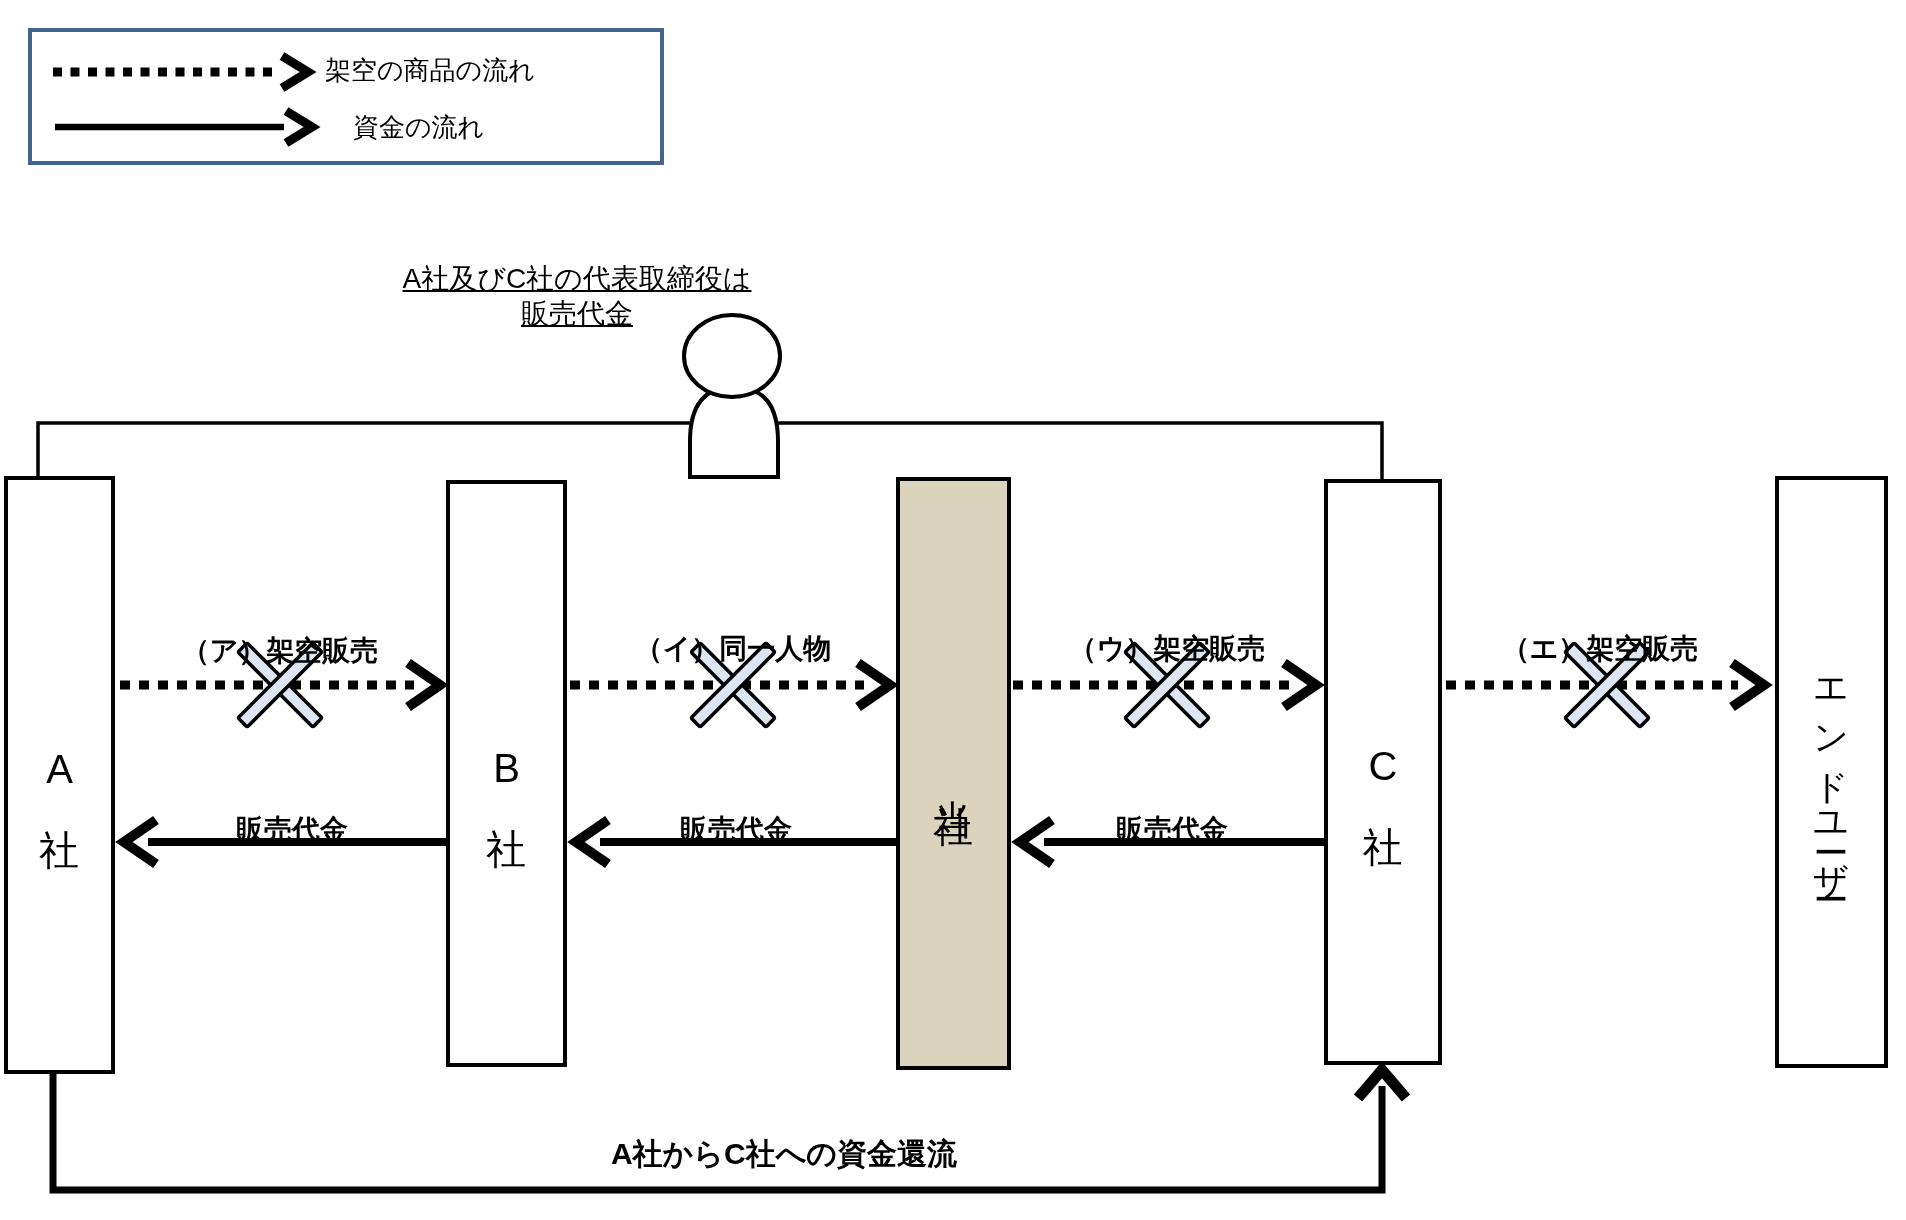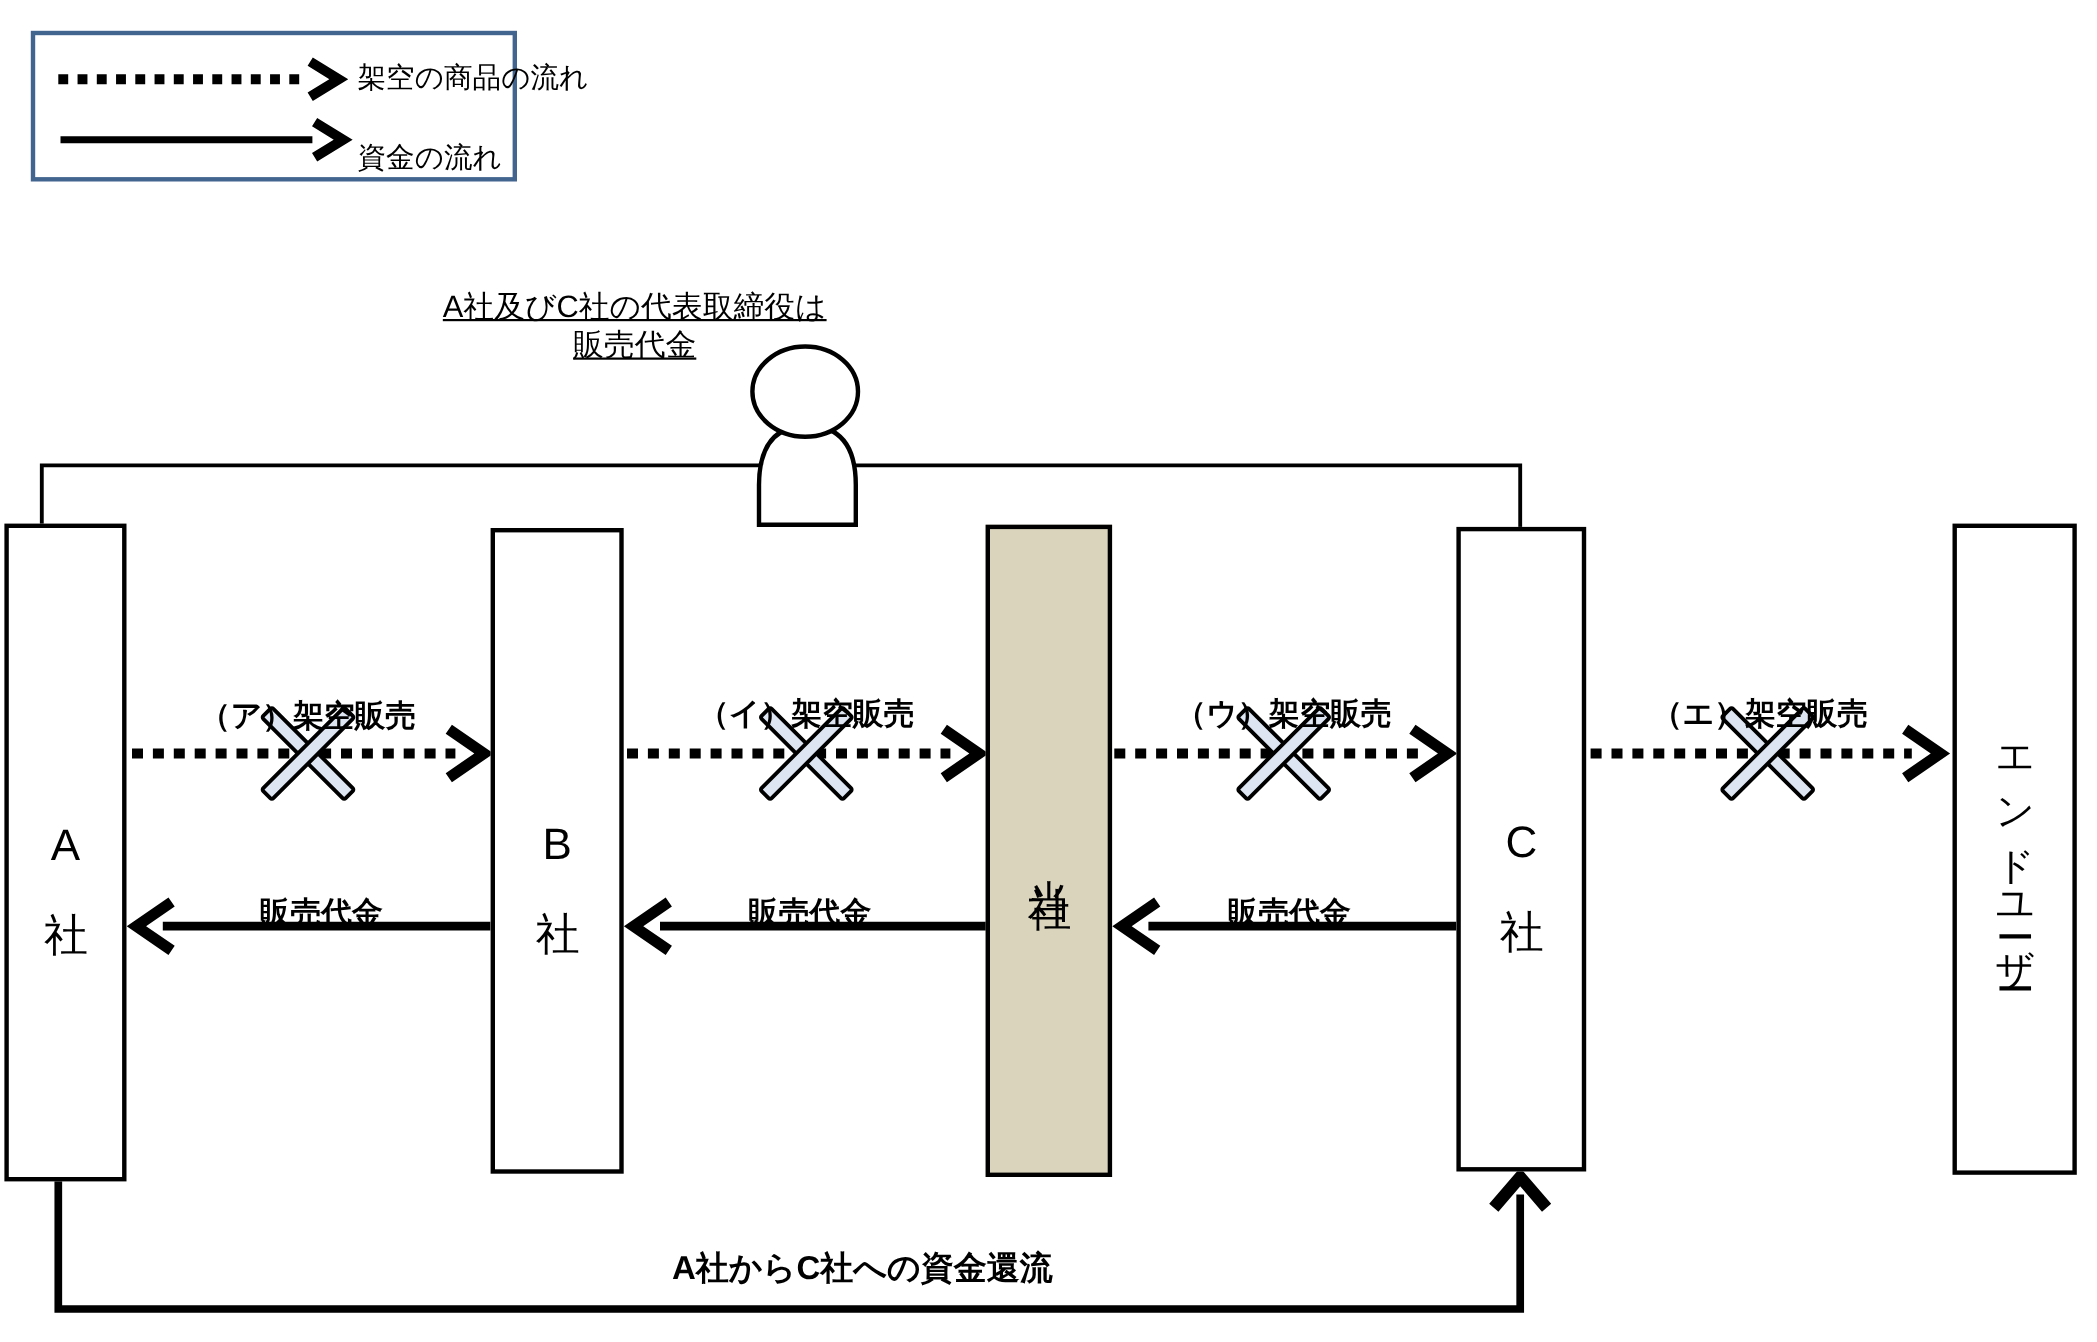--- a/index.html
+++ b/index.html
@@ -30,28 +30,28 @@
     position:absolute; width:600px; text-align:center; font-weight:bold;
     font-size:30px; line-height:36px; white-space:nowrap; z-index:3;
   }
   .note {
     position:absolute; left:377px; top:261px; width:400px; text-align:center;
     font-size:28px; line-height:35px; z-index:3;text-decoration:underline;
   }
 
   
   .legend {
-    position:absolute; left:28px; top:28px; width:442px; height:137px;
+    position:absolute; left:28px; top:28px; width:636px; height:137px;
     box-sizing:border-box; border:4px solid #42658F; background:#fff; z-index:2;padding-left:28px;
   }
   .legend-label {
     position:absolute; left:293px; font-size:26px; line-height:30px; white-space:nowrap;
   }
   .legend-label.row1 { top:23px; }
-  .legend-label.row2 { top:96px; }
+  .legend-label.row2 { top:80px;margin-left:28px; }
   .legend svg { position:absolute; left:0; top:0; }
 </style>
 </head>
 <body>
 
 <div class="canvas">
 
   <svg class="shape-layer" width="1906" height="1220" viewBox="0 0 1906 1220">
 
     <path d="M38 477 L38 423 L1382 423 L1382 479" fill="none" stroke="#000" stroke-width="3.5"></path>
@@ -144,21 +144,21 @@
     <span class="vlabel">当社</span>
   </div>
   <div class="box" style="left:1324px; top:479px; width:118px; height:586px;">
     <span class="vlabel">C社</span>
   </div>
   <div class="box" style="left:1775px; top:476px; width:113px; height:592px;">
     <span class="vlabel mixed">エンドユーザー</span>
   </div>
 
   <div class="flow-label" style="left:80px;  top:610px;">（ア）架空販売</div>
-  <div class="flow-label" style="left:533px; top:608px;">（イ）架空販売</div>
+  <div class="flow-label" style="left:533px; top:608px;">（イ）同一人物</div>
   <div class="flow-label" style="left:1400px; top:608px;">（エ）架空販売</div>
   <div class="flow-label" style="left:967px; top:608px;">（ウ）架空販売</div>
 
   <div class="flow-label" style="left:92px;  top:789px;">販売代金</div>
   <div class="flow-label" style="left:536px; top:789px;">販売代金</div>
   <div class="flow-label" style="left:972px; top:789px;">販売代金</div>
 
   <div class="kickback-label" style="left:484px; top:1136px;">A社からC社への資金還流</div>
 
 </div>

